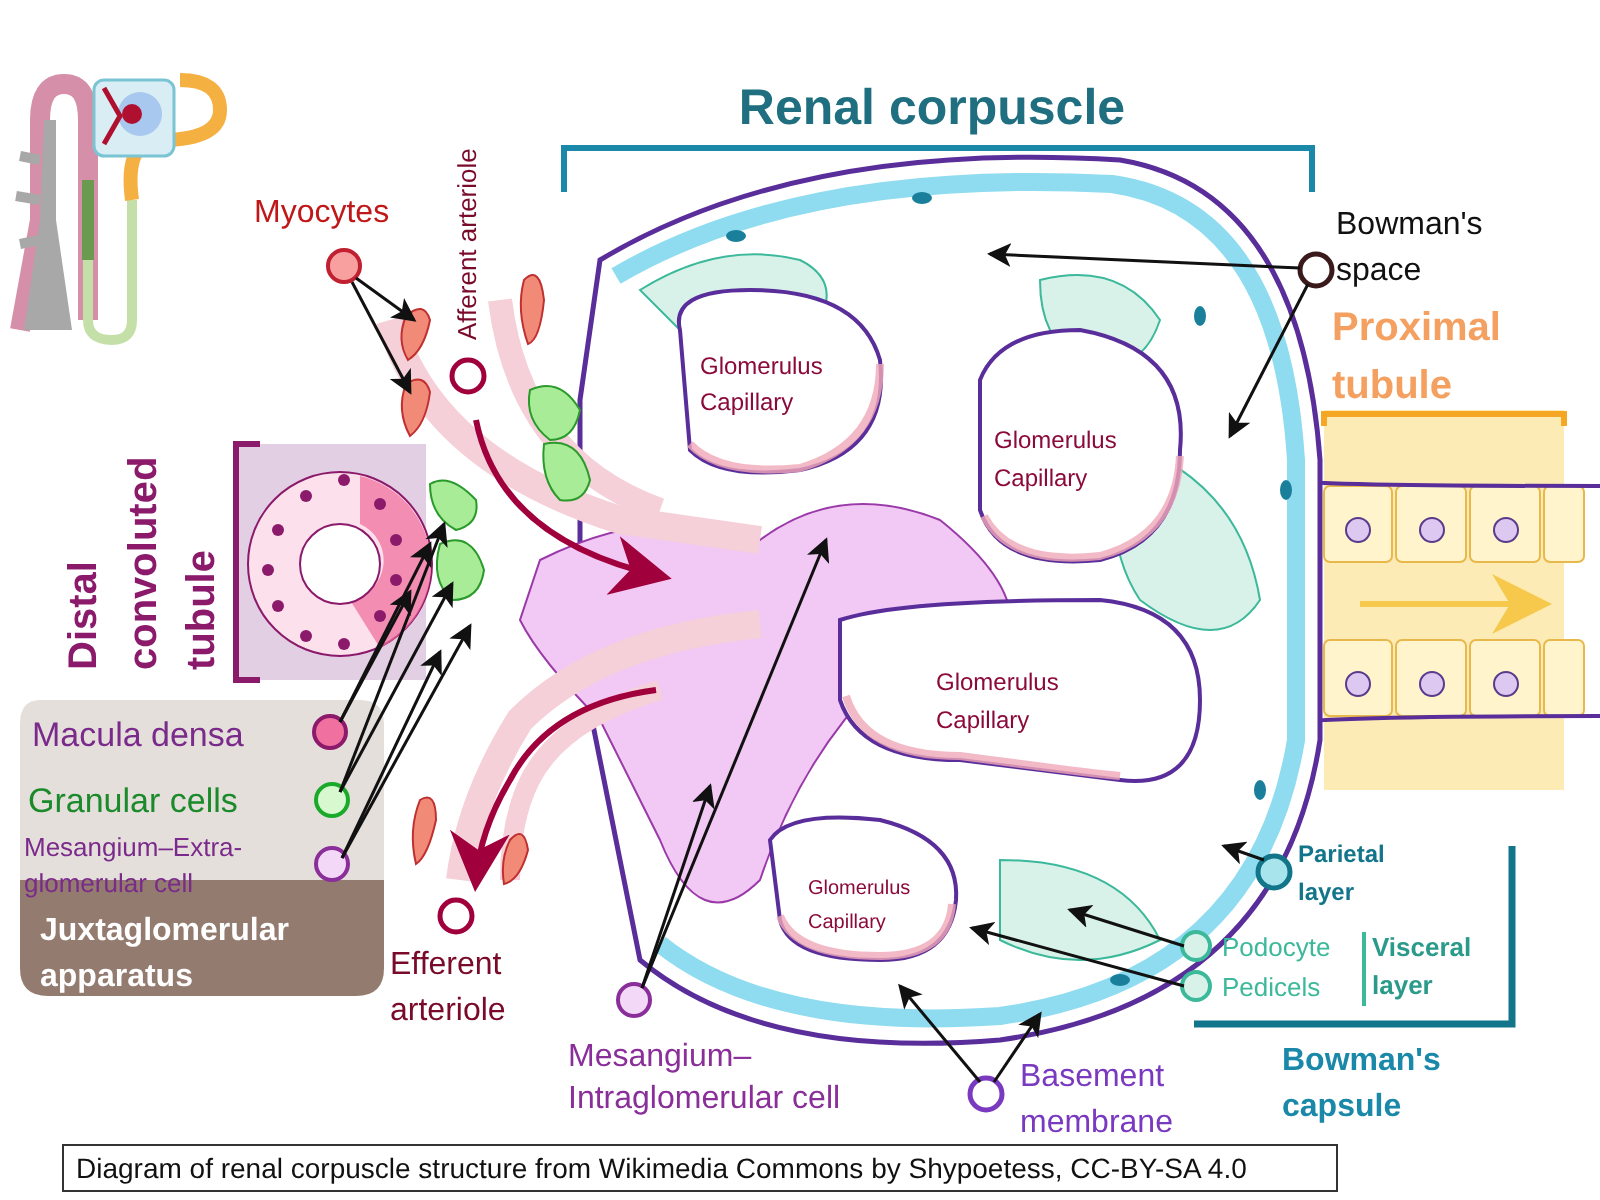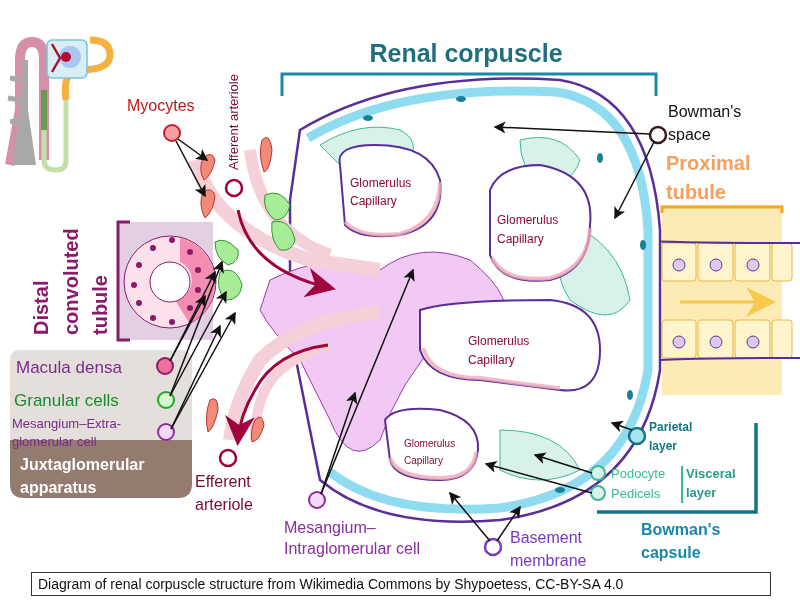--- a/index.html
+++ b/index.html
@@ -1,20 +1,20 @@
 <!DOCTYPE html>
 <html><head>
 <meta charset="utf-8">
 <style>
   html,body{margin:0;padding:0;background:#fff;}
   body{width:800px;height:600px;overflow:hidden;position:relative;font-family:"Liberation Sans",sans-serif;}
   svg{position:absolute;left:0;top:0;}
   .t{font-family:"Liberation Sans",sans-serif;}
   .b{font-weight:bold;}
-  .caption{position:absolute;left:31px;top:572px;width:740px;height:24px;border:1px solid #333;background:#fff;box-sizing:border-box;font-size:14px;line-height:22px;padding-left:6px;color:#111;font-family:"Liberation Sans",sans-serif;}
+  .caption{position:absolute;left:31px;top:572px;width:638px;height:24px;border:1px solid #333;background:#fff;box-sizing:border-box;font-size:14px;line-height:22px;padding-left:6px;color:#111;font-family:"Liberation Sans",sans-serif;}
 </style>
 </head>
 <body>
 
 <svg width="800" height="600" viewBox="0 0 800 600">
   <defs>
     <marker id="ah" markerWidth="8" markerHeight="8" refX="7" refY="4" orient="auto">
       <path d="M0,0 L8,4 L0,8 L2,4 z" fill="#111"></path>
     </marker>
     <marker id="ahr" markerWidth="10" markerHeight="10" refX="8" refY="5" orient="auto">

